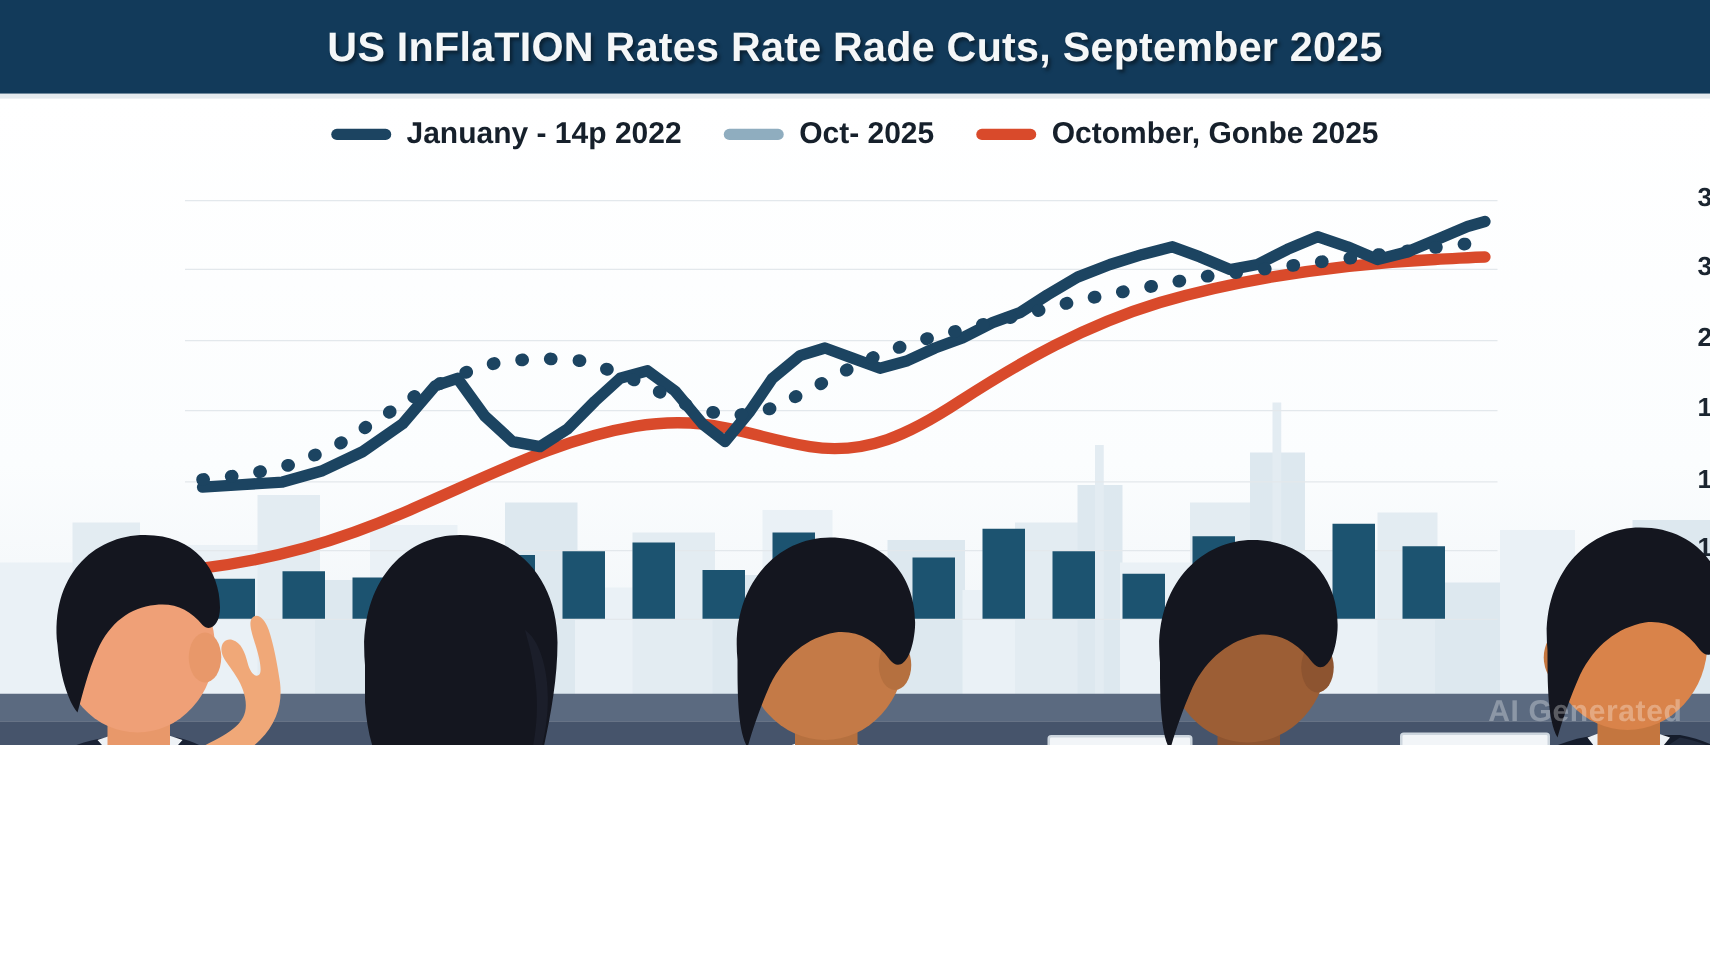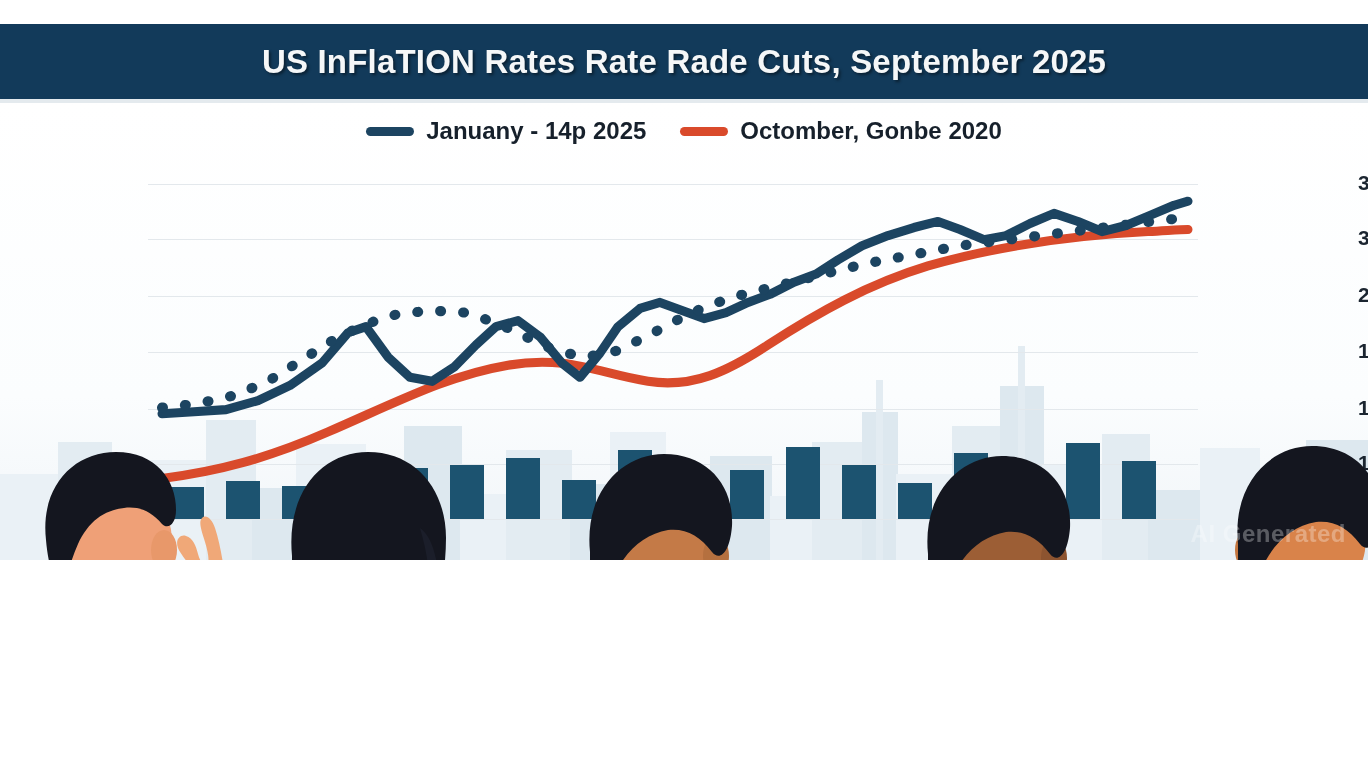--- a/index.html
+++ b/index.html
@@ -4,21 +4,21 @@
 <style>
   * { margin:0; padding:0; box-sizing:border-box; }
   html,body { width:1368px; height:768px; overflow:hidden; }
   body {
     font-family:"Liberation Sans", sans-serif;
     background:#ffffff;
     position:relative;
   }
 
   
-  #stage { position:absolute; inset:0; width:1368px; height:536px; overflow:hidden; background:#f4f7fa;margin-top:24px; }
+  #stage { position:absolute; inset:0; width:1368px; height:596px; overflow:hidden; background:#f4f7fa; }
 
   
   #header {
     position:absolute; left:0; top:0; width:1368px; height:75px;
     background:#123a5a;
     display:flex; align-items:center; justify-content:center;
   }
   #header-title {
     color:#f5f7f8; font-size:33px; font-weight:bold; letter-spacing:.2px;
     text-shadow:2px 2px 3px rgba(0,0,0,.45);
@@ -121,25 +121,29 @@
       <div class="sky" style="left:1102px;width:48px;  height:158px;"></div>
       <div class="sky d" style="left:1148px;width:54px;  height:102px;"></div>
       <div class="sky l" style="left:1200px;width:60px;  height:144px;"></div>
       <div class="sky" style="left:1258px;width:50px;  height:110px;"></div>
       <div class="sky d" style="left:1306px;width:62px;  height:152px;"></div>
     </div>
 
     <div id="legend">
       <div class="legend-item">
         <span class="legend-swatch" style="background:#1c4461;"></span>
-        <span class="legend-label">Januany - 14p 2025</span>
+        <span class="legend-label">Januany - 14p 2022</span>
+      </div>
+      <div class="legend-item">
+        <span class="legend-swatch" style="background:#8fadbf;"></span>
+        <span class="legend-label">Oct- 2025</span>
       </div>
       <div class="legend-item">
         <span class="legend-swatch" style="background:#d94a2b;"></span>
-        <span class="legend-label">Octomber, Gonbe 2020</span>
+        <span class="legend-label">Octomber, Gonbe 2025</span>
       </div>
     </div>
 
     <div id="plot">
 
       <div>
         <div class="gridline" style="top:1px;"></div>
         <div class="gridline" style="top:56px;"></div>
         <div class="gridline" style="top:113px;"></div>
         <div class="gridline" style="top:169px;"></div>

